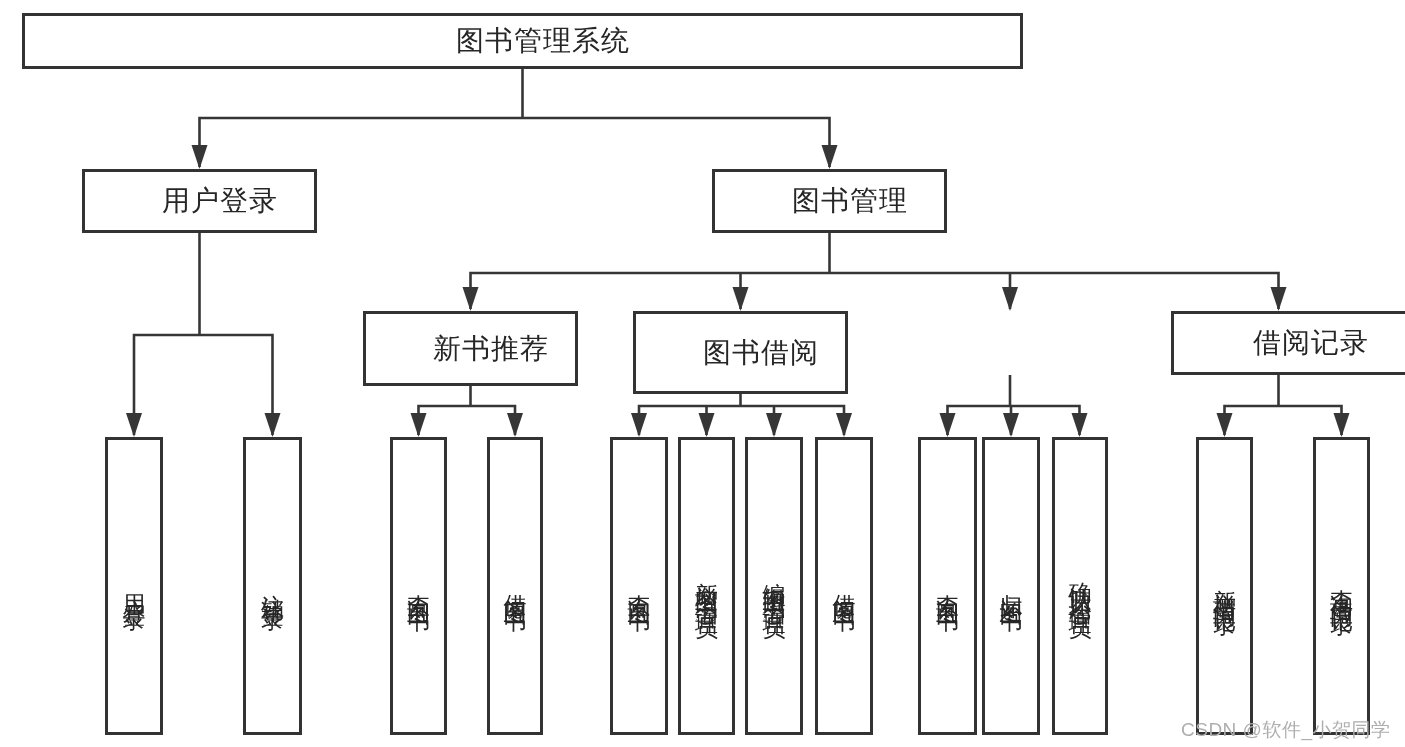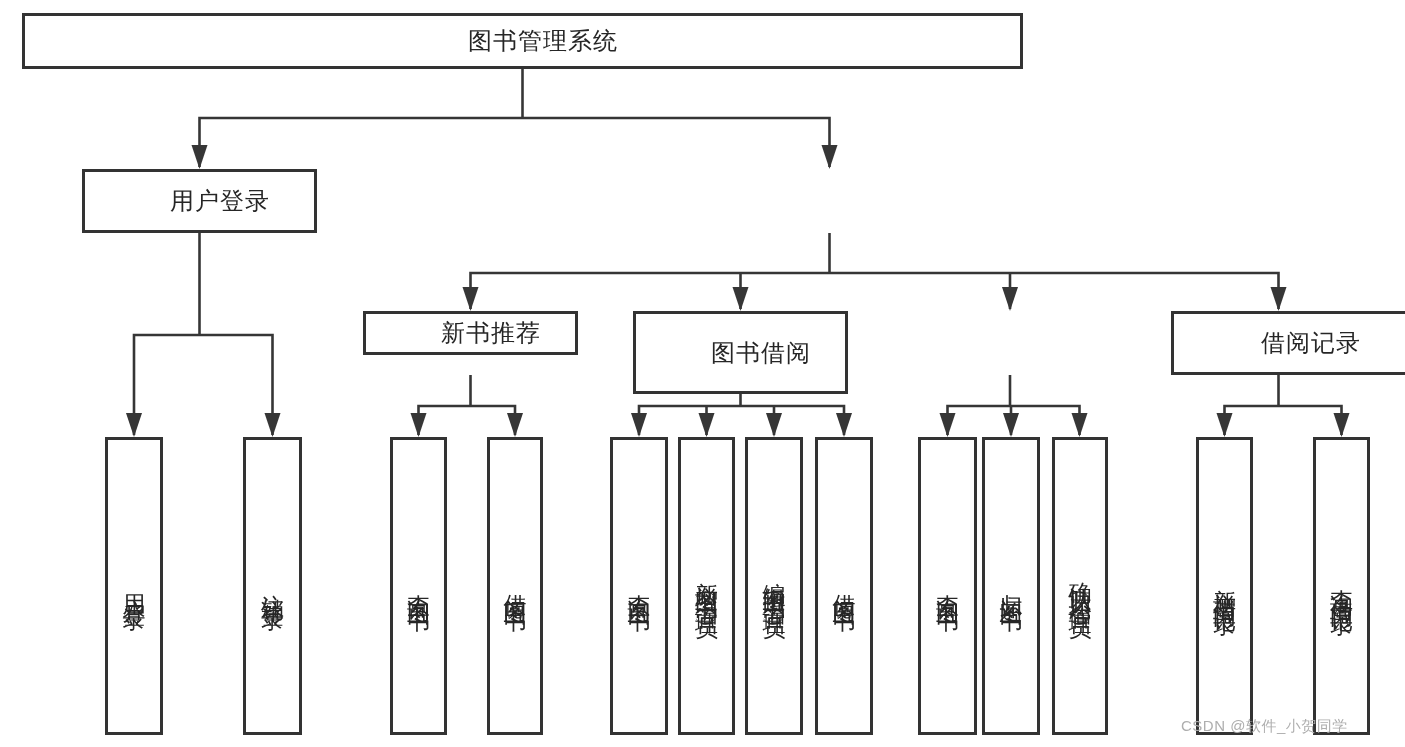--- a/index.html
+++ b/index.html
@@ -22,39 +22,39 @@
     box-sizing: border-box;
     border: 3px solid #333333;
     background: #ffffff;
     display: flex;
     align-items: center;
     justify-content: center;
     z-index: 2;
     color: #262626;
   }
   .node.h {
-    font-size: 24px;
+    font-size: 28px;
     letter-spacing: 1px;
     white-space: nowrap;
     padding-left: 41px;
   }
   .node.v {
     font-size: 23px;
   }
   .node.v .vlabel {
     writing-mode: vertical-rl;
     text-orientation: mixed;
     letter-spacing: 5px;
     line-height: 1;
   }
   .watermark {
     position: absolute;
     left: 1181px;
     top: 717px;
-    font-size: 15px;
+    font-size: 19px;
     letter-spacing: 0.5px;
     color: #aeaeae;
     white-space: nowrap;
     z-index: 3;
   }
 </style>
 </head>
 <body>
 
 <div class="canvas">
@@ -118,22 +118,25 @@
     </g>
   </svg>
 
   <div class="node h" style="left:22px; top:13px; width:1001px; height:56px;">
     <span>图书管理系统</span>
   </div>
 
   <div class="node h" style="left:82px; top:169px; width:235px; height:64px;">
     <span>用户登录</span>
   </div>
+  <div class="node h" style="left:712px; top:169px; width:235px; height:64px;">
+    <span>图书管理</span>
+  </div>
 
-  <div class="node h" style="left:363px; top:311px; width:215px; height:44px;">
+  <div class="node h" style="left:363px; top:311px; width:215px; height:75px;">
     <span>新书推荐</span>
   </div>
   <div class="node h" style="left:633px; top:311px; width:215px; height:83px;">
     <span>图书借阅</span>
   </div>
   <div class="node h" style="left:1171px; top:311px; width:239px; height:64px;">
     <span>借阅记录</span>
   </div>
 
   <div class="node v" style="left:105px; top:437px; width:58px; height:298px;">

